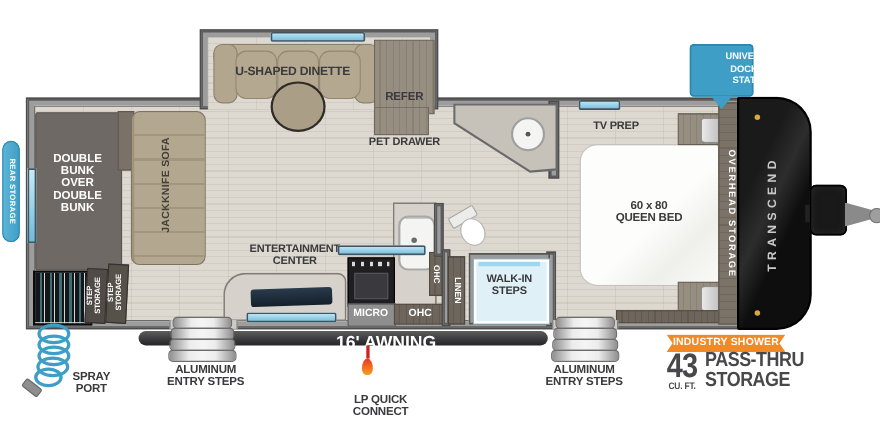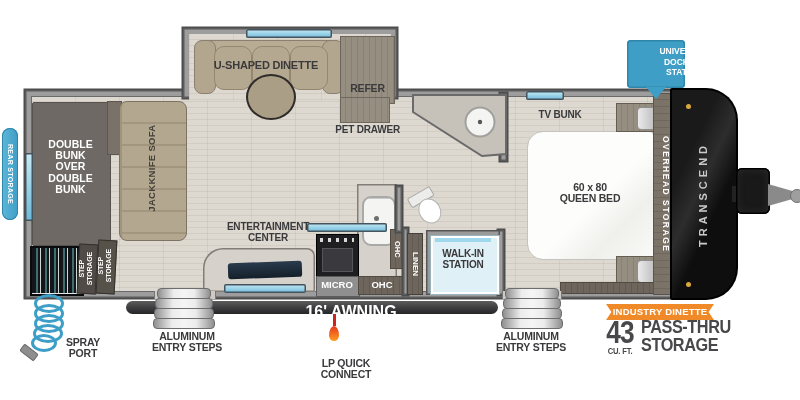--- a/index.html
+++ b/index.html
@@ -110,24 +110,24 @@
     <div class="abs" style="left:7px;top:9px;width:20px;height:24px;background:#fff;border:1.5px solid #b5b5b3;border-radius:50%;"></div>
   </div>
 
   <div class="abs darkwood" style="left:407px;top:233px;width:16px;height:62px;box-shadow:inset 0 0 0 1px #443f39;"></div>
   <div class="wlbl vdown" style="left:407px;top:233px;width:16px;height:62px;font-size:8px;display:flex;align-items:center;justify-content:center;">LINEN</div>
 
   <div class="abs" style="left:426px;top:230px;width:74px;height:65px;background:#9a9a9a;box-shadow:inset 0 0 0 1.5px #565656;"></div>
   <div class="abs" style="left:431px;top:236px;width:64px;height:54px;background:#dff0f6;border:2px solid #fff;box-shadow:0 0 0 1px #9ab4bd;"></div>
   <div class="abs" style="left:435px;top:238px;width:56px;height:4px;background:var(--window-blue,#9fd8ec);"></div>
   <div class="lbl" style="left:428px;top:249px;width:70px;font-size:10px;">WALK-IN
-STATION</div>
+STEPS</div>
 
   <div class="abs win" style="left:526px;top:91px;width:38px;height:9px;border-radius:2px;"></div>
-  <div class="lbl" style="left:526px;top:110px;width:68px;font-size:10px;">TV BUNK</div>
+  <div class="lbl" style="left:526px;top:110px;width:68px;font-size:10px;">TV PREP</div>
   <div class="abs" style="left:527px;top:131px;width:125px;height:127px;background:linear-gradient(135deg,#fdfdfb 55%,#efefec 75%,#fafaf8);border:1.5px solid #c3c3bf;border-radius:16px 4px 4px 16px;"></div>
   <div class="lbl" style="left:536px;top:182px;width:108px;font-size:10.5px;">60 x 80
 QUEEN BED</div>
   <div class="abs woodbg" style="left:616px;top:103px;width:44px;height:29px;box-shadow:inset 0 0 0 1px #645d53;"></div>
   <div class="abs" style="left:637px;top:107px;width:20px;height:21px;background:linear-gradient(90deg,#e9e9e9,#b6b6b6);border-radius:4px;border:1px solid #8e8e8e;"></div>
   <div class="abs woodbg" style="left:616px;top:256px;width:44px;height:29px;box-shadow:inset 0 0 0 1px #645d53;"></div>
   <div class="abs" style="left:637px;top:260px;width:20px;height:21px;background:linear-gradient(90deg,#e9e9e9,#b6b6b6);border-radius:4px;border:1px solid #8e8e8e;"></div>
   <div class="abs darkwood" style="left:560px;top:282px;width:94px;height:12px;box-shadow:inset 0 0 0 1px #4f4a42;"></div>
 
   <div class="abs" style="left:653px;top:93px;width:24px;height:202px;background:repeating-linear-gradient(0deg,#7b7268 0 6px,#6f675d 6px 7px);box-shadow:inset 0 0 0 1px #5a544c;"></div>
@@ -176,19 +176,19 @@
   <div class="ring" style="left:34px;top:294px;"></div>
   <div class="ring" style="left:34px;top:304px;"></div>
   <div class="ring" style="left:34px;top:314px;"></div>
   <div class="ring" style="left:33px;top:324px;"></div>
   <div class="ring" style="left:31px;top:334px;width:20px;height:12px;"></div>
   <div class="abs" style="left:20px;top:348px;width:16px;height:7px;background:#8e8e8e;border:1px solid #666;border-radius:2px;transform:rotate(38deg);"></div>
   <div class="lbl" style="left:48px;top:337px;width:70px;font-size:10.5px;">SPRAY
 PORT</div>
 
   <div class="abs" style="left:606px;top:304px;width:108px;height:16px;background:var(--accent-orange,#f08a28);clip-path:polygon(0 0,100% 0,95% 50%,100% 100%,0 100%,5% 50%);"></div>
-  <div class="wlbl" style="left:606px;top:307px;width:108px;font-size:9.5px;letter-spacing:0.2px;">INDUSTRY DINETTE</div>
+  <div class="wlbl" style="left:606px;top:307px;width:108px;font-size:9.5px;letter-spacing:0.2px;">INDUSTRY SHOWER</div>
   <div class="lbl" style="left:600px;top:317px;width:40px;font-size:31px;line-height:1;color:#48484a;transform:scaleX(0.85);letter-spacing:-1px;">43</div>
   <div class="lbl" style="left:600px;top:347px;width:40px;font-size:8.5px;color:#48484a;transform:scaleX(0.9);">CU. FT.</div>
   <div class="lbl" style="left:641px;top:318px;width:120px;font-size:18.5px;line-height:0.95;color:#48484a;text-align:left;transform:scaleX(0.88);transform-origin:left top;letter-spacing:-0.5px;">PASS-THRU
 STORAGE</div>
 
 </div>
 
 </body></html>

